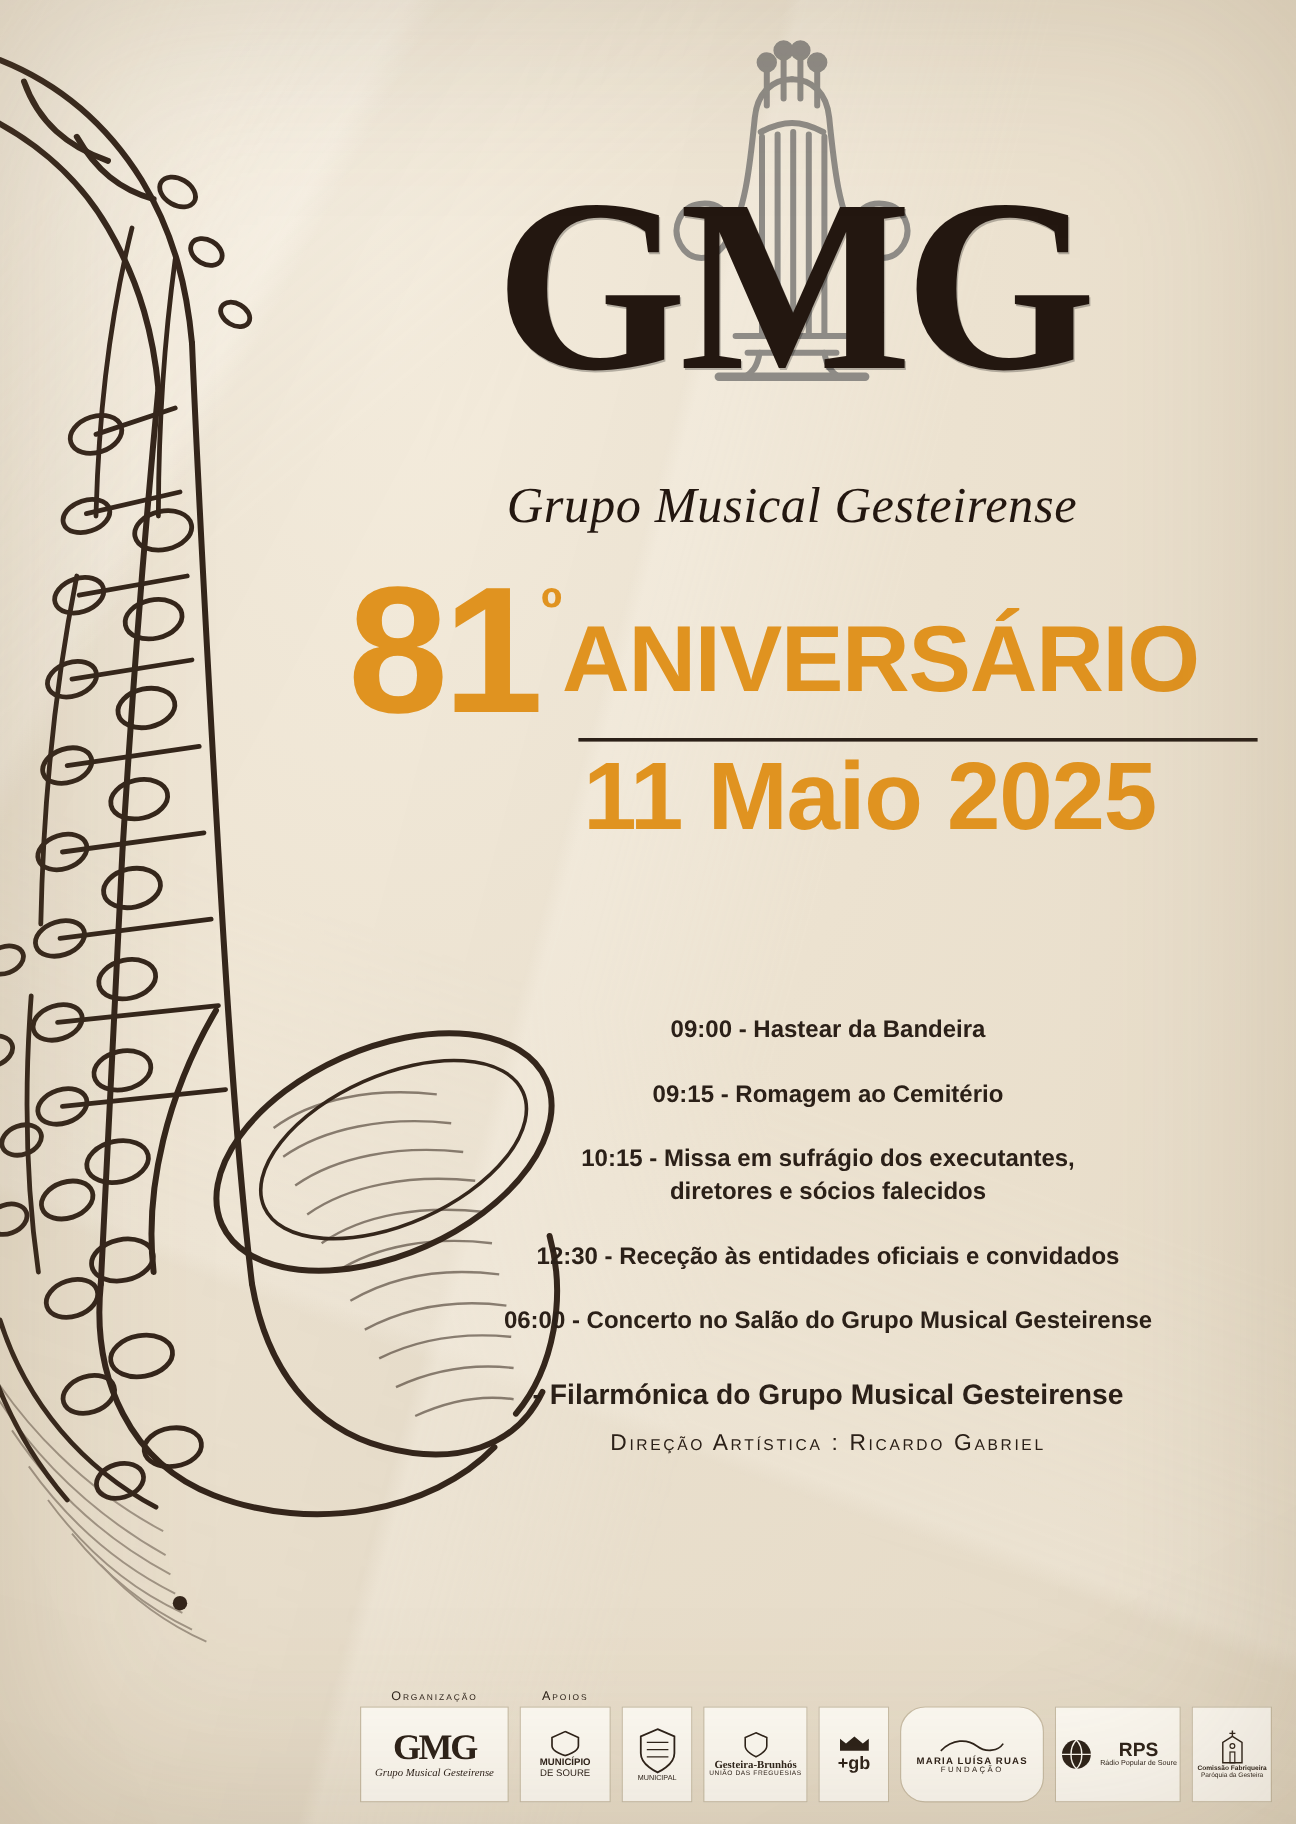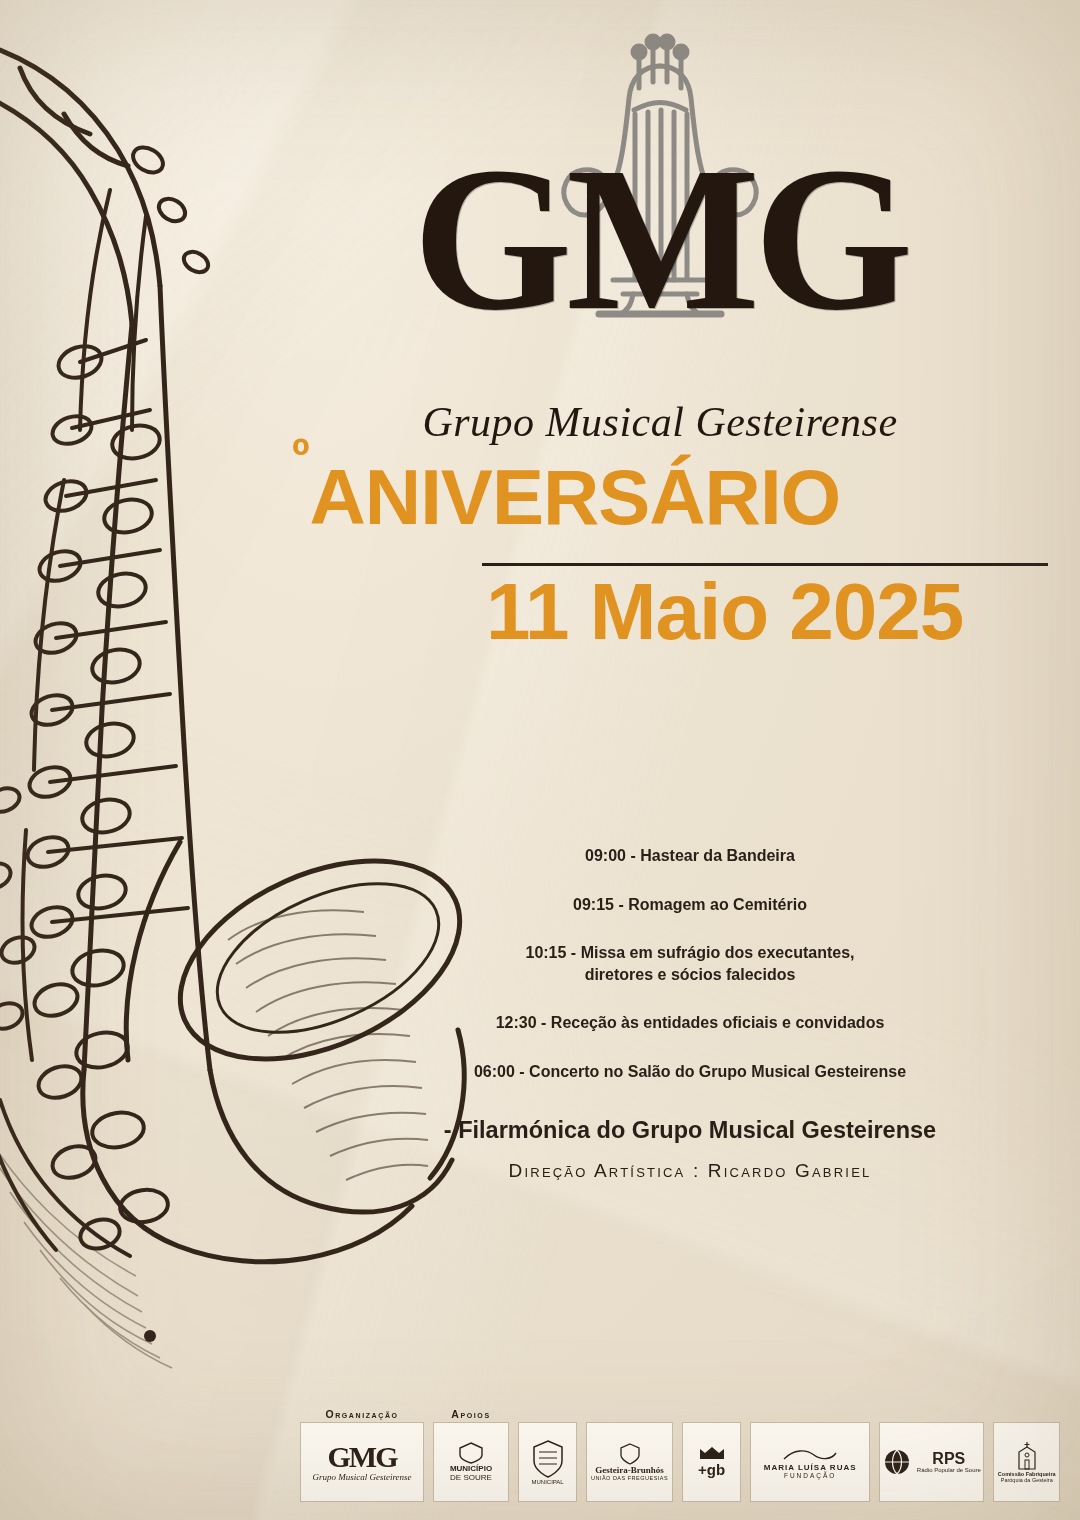--- a/index.html
+++ b/index.html
@@ -86,53 +86,53 @@
     position:absolute;left:300px;top:690px;width:760px;
     font-family:"Liberation Sans", sans-serif;
     font-weight:bold;font-size:80px;color:#2b2018;
     letter-spacing:14px;text-align:center;
   }
 
   
   .program{position:absolute;left:330px;top:845px;width:720px;text-align:center;}
   .p-item{
     font-family:"Liberation Sans", sans-serif;
-    font-weight:bold;font-size:16px;color:#2b2018;
+    font-weight:bold;font-size:20px;color:#2b2018;
     margin-bottom:27px;line-height:1.35;
   }
   .p-item.last{margin-bottom:4px;}
   .p-sub{
     font-family:"Liberation Sans", sans-serif;
     font-weight:bold;font-size:23.5px;color:#2b2018;margin-top:34px;
   }
   .direction{
     font-family:"Liberation Sans", sans-serif;
     font-size:19px;color:#2b2018;letter-spacing:2.2px;margin-top:16px;
     font-variant:small-caps;
   }
 
   
   .sponsors{position:absolute;left:300px;top:1392px;width:760px;height:110px;
     display:flex;align-items:flex-end;gap:9px;}
   .spon-label{
     font-family:"Liberation Sans", sans-serif;
     font-size:10.5px;letter-spacing:1.6px;color:#2b2018;text-align:center;
-    font-variant:small-caps;font-weight:bold;margin-bottom:2px;
+    font-variant:small-caps;font-weight:normal;margin-bottom:2px;
   }
   .spon-box{
     background:#fdfaf3;border:1px solid #c9bda6;
     display:flex;align-items:center;justify-content:center;
     flex-direction:column;
   }
   .b1{width:122px;height:78px;}
   .b2{width:74px;height:78px;}
   .b3{width:62px;height:78px;}
   .b4{width:92px;height:78px;}
   .b5{width:62px;height:78px;}
-  .b6{width:128px;height:78px;}
+  .b6{width:128px;height:78px;border-radius:21px;}
   .b7{width:112px;height:78px;}
   .b8{width:70px;height:78px;}
   .tiny{font-size:8px;color:#2b2018;text-align:left;line-height:1.15;font-family:"Liberation Sans",sans-serif;}
   .tiny.b{font-weight:bold;}
   .serif-mini{font-family:"Liberation Serif",serif;font-style:italic;font-size:9px;color:#2b2018;text-align:center;}
   .gmg-mini{font-family:"Liberation Serif",serif;font-weight:bold;font-size:30px;color:#2b2018;letter-spacing:-2px;line-height:1;}
   .col{display:flex;flex-direction:column;align-items:center;}
 </style>
 </head>
 <body>
@@ -264,20 +264,21 @@
         <path d="M98 276 C 96 288, 92 292, 86 296"></path>
         <path d="M152 276 C 154 288, 158 292, 164 296"></path>
       </g>
     </svg>
     <div class="gmg-text">GMG</div>
     <div class="subtitle">Grupo Musical Gesteirense</div>
   </div>
 
   <div class="headline">
     <div class="row1">
+      <span class="num">81</span>
       <span class="ord">º</span>
       <span class="aniv">ANIVERSÁRIO</span>
     </div>
     <div class="rule"></div>
     <div class="date">11 Maio 2025</div>
   </div>
 
   <div class="program">
     <div class="p-item">09:00 - Hastear da Bandeira</div>
     <div class="p-item">09:15 - Romagem ao Cemitério</div>

